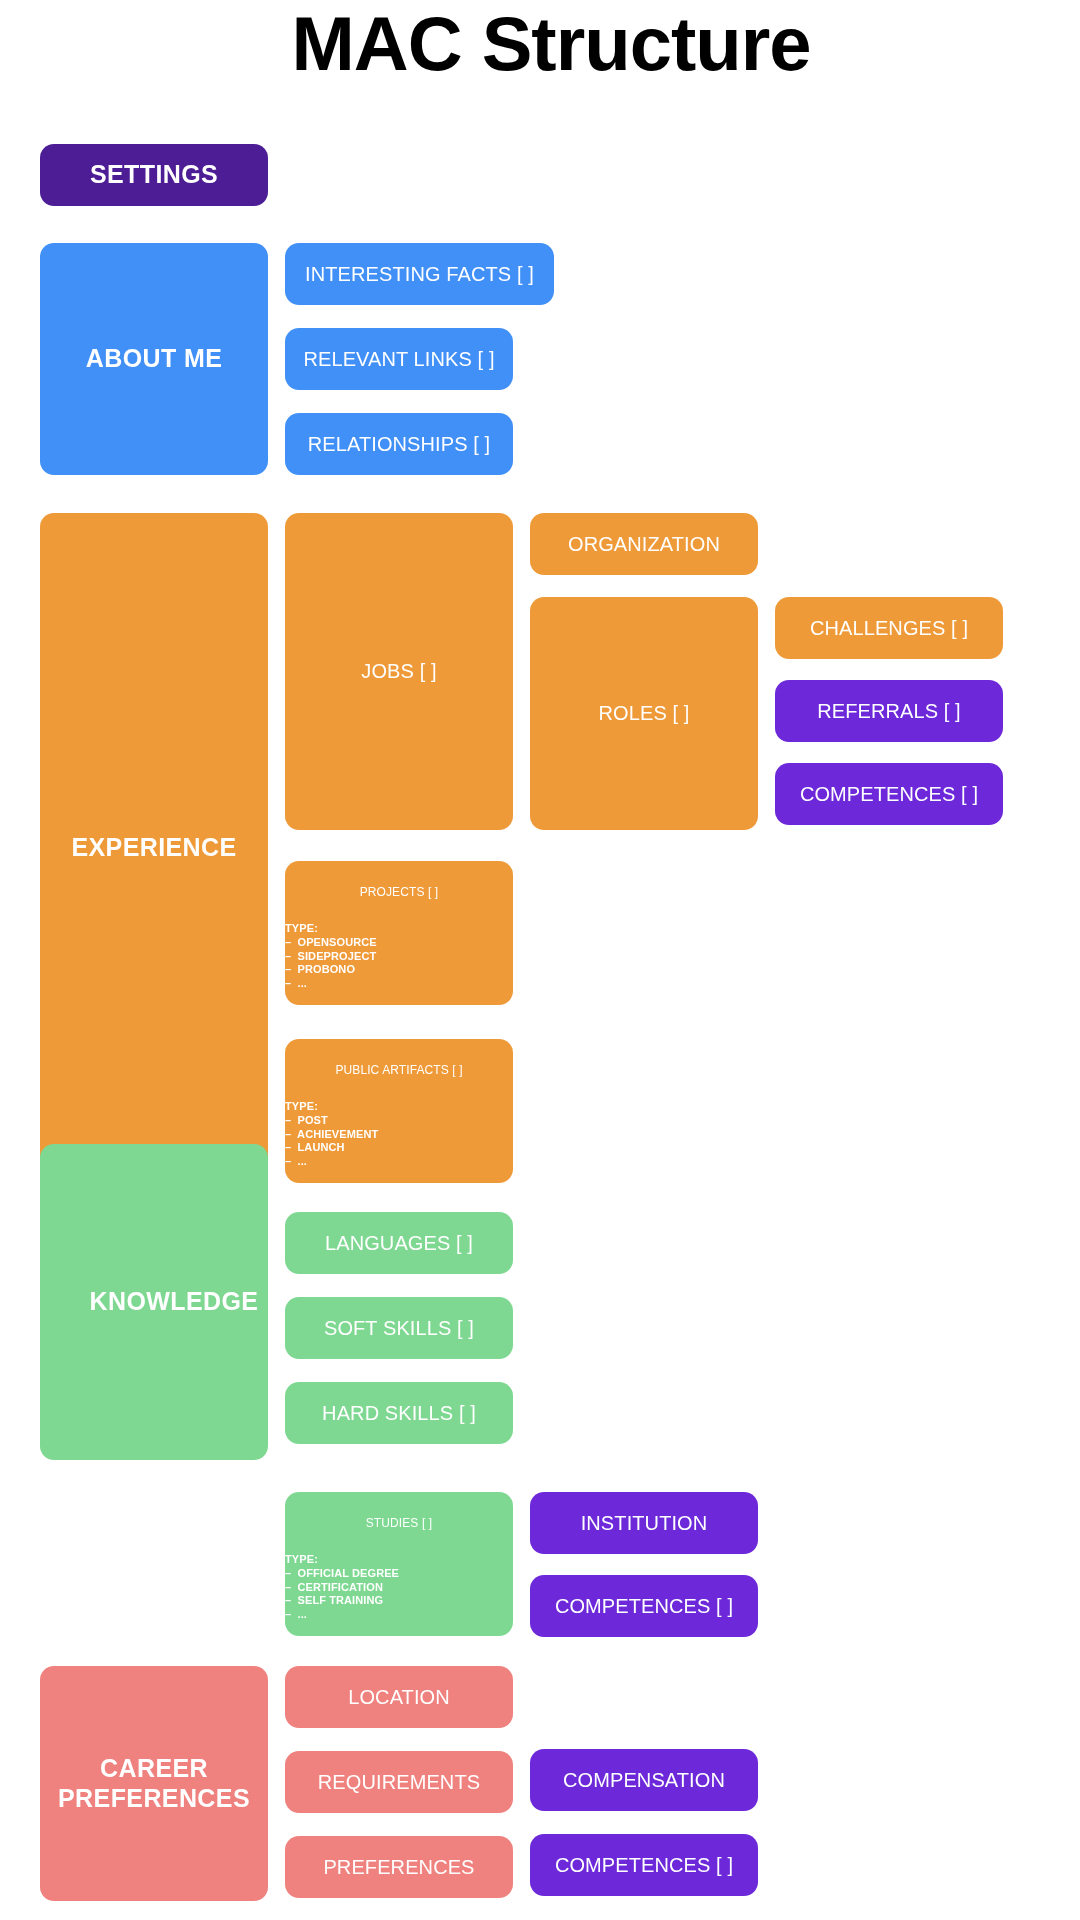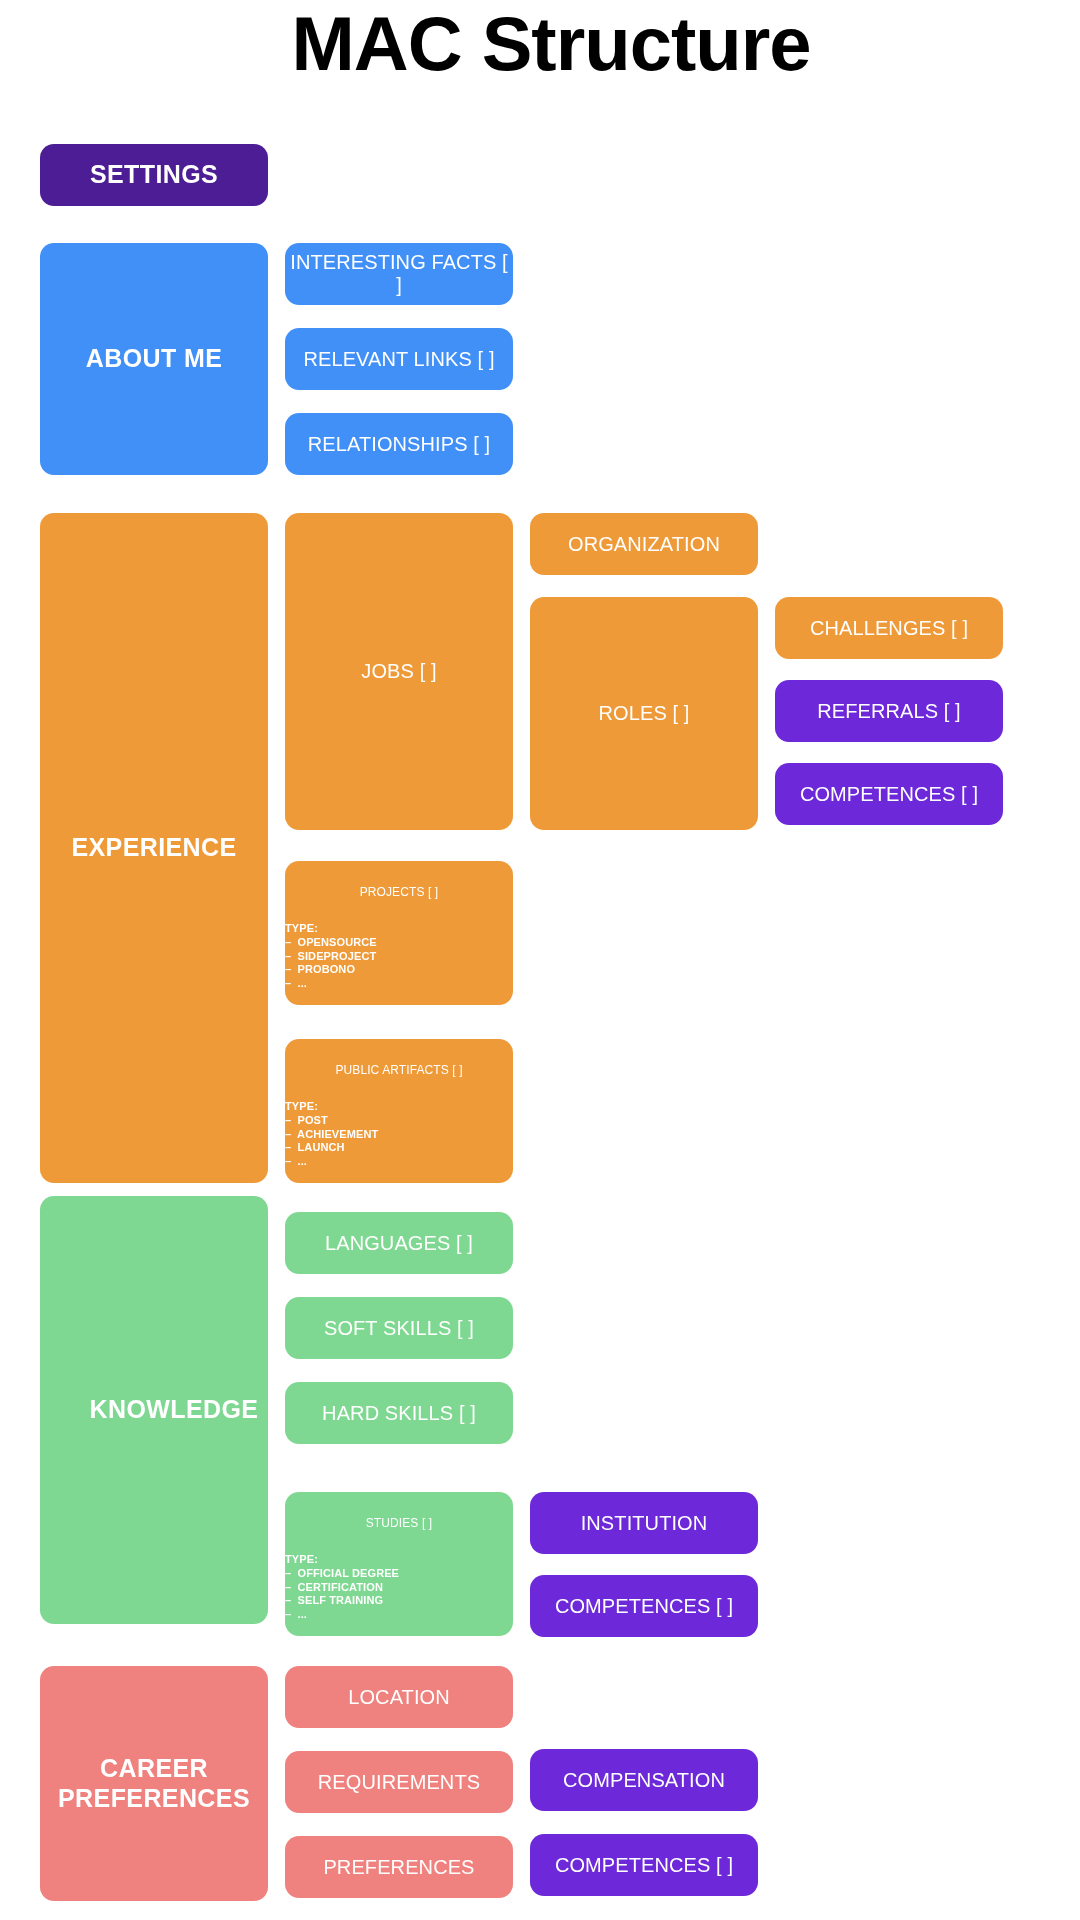--- a/index.html
+++ b/index.html
@@ -104,21 +104,21 @@
 <body>
 
 <div id="canvas">
 
   <div class="page-title">MAC Structure</div>
 
   <div class="node cat c-purple" style="left:29px; top:144px; width:228px; height:62px;">SETTINGS</div>
 
   <div class="node cat c-blue" style="left:29px; top:243px; width:228px; height:232px;">ABOUT ME</div>
 
-  <div class="node sub c-blue" style="left:274px; top:243px; width:228px; height:62px;">INTERESTING FACTS [ ]</div>
+  <div class="node sub c-blue" style="left:274px; top:243px; width:269px; height:62px;">INTERESTING FACTS [ ]</div>
 
   <div class="node sub c-blue" style="left:274px; top:328px; width:228px; height:62px;">RELEVANT LINKS [ ]</div>
 
   <div class="node sub c-blue" style="left:274px; top:413px; width:228px; height:62px;">RELATIONSHIPS [ ]</div>
 
   <div class="node cat c-orange" style="left:29px; top:513px; width:228px; height:670px;">EXPERIENCE</div>
 
   <div class="node sub c-orange" style="left:274px; top:513px; width:228px; height:317px;">JOBS [ ]</div>
 
   <div class="node sub c-orange" style="left:519px; top:513px; width:228px; height:62px;">ORGANIZATION</div>
@@ -146,21 +146,21 @@
     <span class="node-title">PUBLIC ARTIFACTS [ ]</span>
     <span class="type-block">
       <span class="type-label">TYPE:</span>
       <span class="type-item">–  POST</span>
       <span class="type-item">–  ACHIEVEMENT</span>
       <span class="type-item">–  LAUNCH</span>
       <span class="type-item">–  ...</span>
     </span>
   </div>
 
-  <div class="node cat c-green" style="left:29px; top:1196px; width:228px; height:428px;padding-left:40px;">KNOWLEDGE</div>
+  <div class="node cat c-green" style="left:29px; top:1144px; width:228px; height:316px;padding-left:40px;">KNOWLEDGE</div>
 
   <div class="node sub c-green" style="left:274px; top:1212px; width:228px; height:62px;">LANGUAGES [ ]</div>
 
   <div class="node sub c-green" style="left:274px; top:1297px; width:228px; height:62px;">SOFT SKILLS [ ]</div>
 
   <div class="node sub c-green" style="left:274px; top:1382px; width:228px; height:62px;">HARD SKILLS [ ]</div>
 
   <div class="node sub withlist c-green" style="left:274px; top:1492px; width:228px; height:144px;">
     <span class="node-title">STUDIES [ ]</span>
     <span class="type-block">

